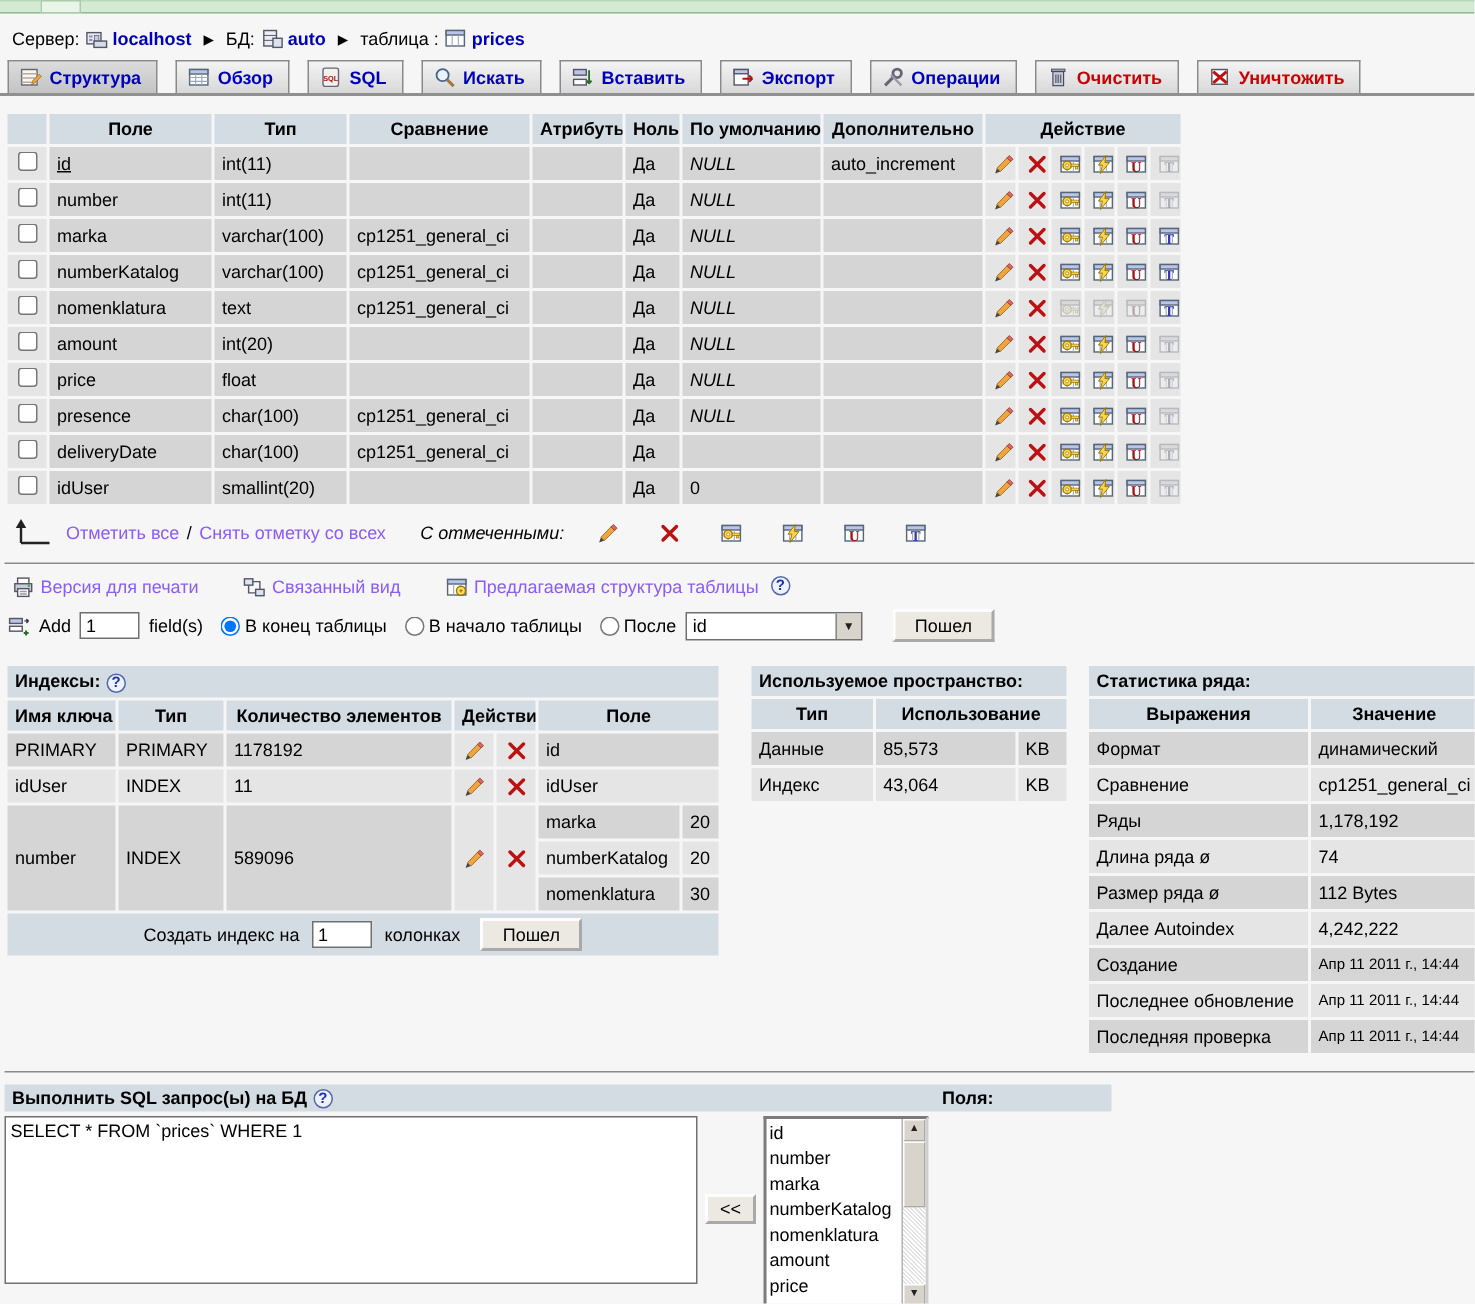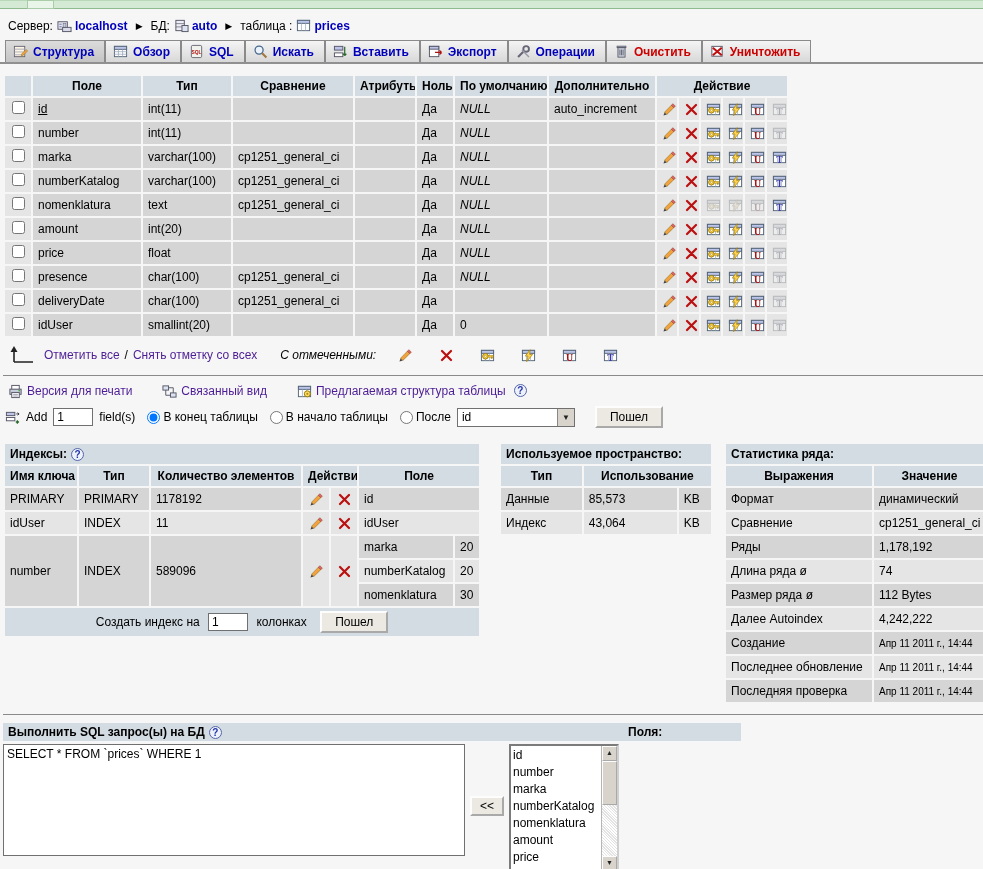--- a/index.html
+++ b/index.html
@@ -25,21 +25,21 @@
 
   
   .icon { display:inline-block; width:15px; height:15px; vertical-align:middle; line-height:0; }
   .icon svg { width:100%; height:100%; display:block; }
   .icon.disabled { opacity:.33; filter:grayscale(.7); }
   .help { display:inline-block; width:13px; height:13px; border-radius:50%;
     background:#EDF2FA; border:1px solid #5566AA; color:#2233AA; font-size:10px; font-weight:bold;
     text-align:center; line-height:12px; margin-left:4px; cursor:pointer; }
 
   
-  .tabs { display:flex; align-items:flex-end; gap:0; padding:3px 12px 0 5px;
+  .tabs { display:flex; align-items:flex-end; gap:12px; padding:3px 12px 0 5px;
     border-bottom:2px solid #909090; }
   .tab { display:inline-flex; align-items:center; gap:5px; padding:3px 10px 3px 7px;
     background:linear-gradient(#F4F4F4,#D8D8D8); border:1px solid #8A8A8A; border-bottom:none;
     font-weight:bold; color:#0000BB; cursor:pointer; white-space:nowrap; }
   .tab.active { background:linear-gradient(#DCDCDC,#C4C4C4); }
   .tab.danger { color:#CC0000; }
 
   .content { padding:10px 0 0 3px; }
 
   
@@ -55,21 +55,21 @@
   td.act { background:#E5E5E5; text-align:center; padding:2px 1px; }
   td.nullv { font-style:italic; }
   td.aright, .aright { text-align:left; }
   td.aleft, .aleft { text-align:left; }
   td.small { font-size:10px; }
   .pk { text-decoration:underline; }
 
   
   .checkall-row { display:flex; align-items:center; margin:7px 0 10px 6px; }
   .checkall-row .lbl { margin:0 5px; }
-  a.link, .link { color:#4c1d95; cursor:pointer; }
+  a.link, .link { color:#8b5cf6; cursor:pointer; }
   .wsel { font-style:italic; margin:0 14px 0 18px; }
   .wsel-icons { display:flex; gap:26px; margin-left:8px; }
 
   hr.rule { border:none; border-top:1px solid #8A8A8A; margin:10px 0 8px 0; }
 
   
   .links-row { display:flex; align-items:center; gap:30px; margin:2px 0 7px 5px; }
   .links-row .litem { display:inline-flex; gap:4px; }
   .add-row { display:flex; align-items:center; gap:6px; margin:2px 0 14px 2px; }
   input.tinput { width:40px; height:18px; border:1px solid #707070; background:#FFF;

